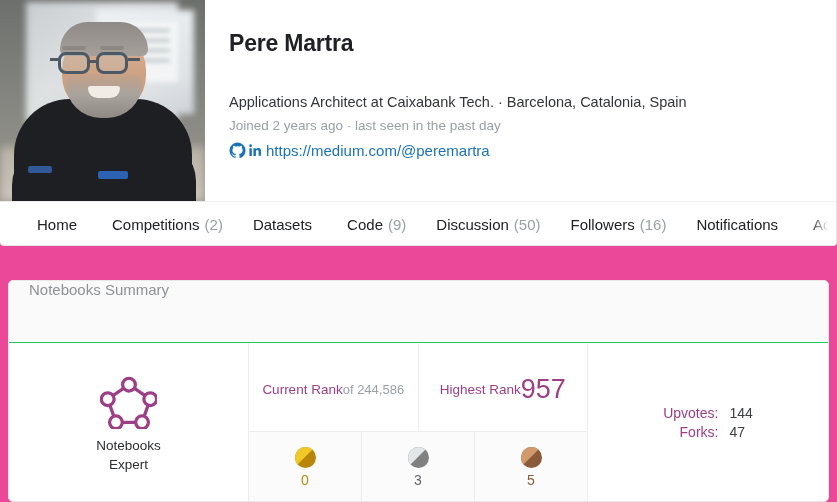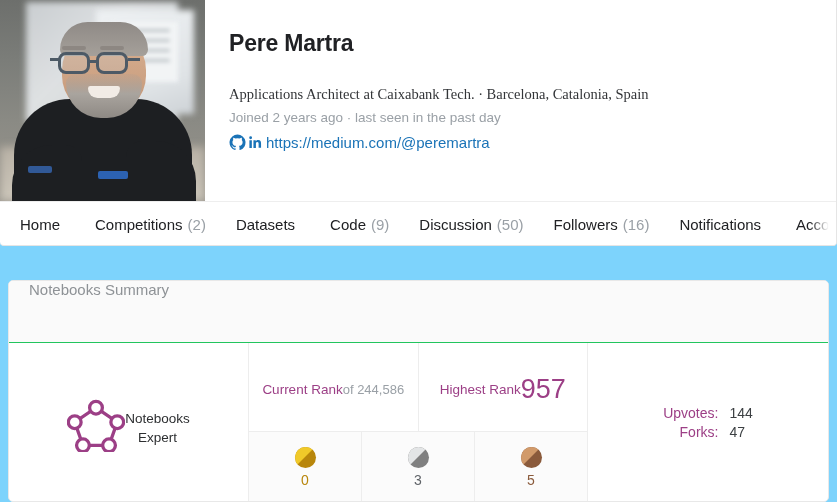--- a/index.html
+++ b/index.html
@@ -3,21 +3,21 @@
 <meta charset="utf-8">
 <style>
   * { box-sizing: border-box; margin: 0; padding: 0; }
   html, body {
     width: 837px; height: 502px;
     background: #ffffff;
     font-family: "Liberation Sans", sans-serif;
     -webkit-font-smoothing: antialiased;
     overflow: hidden;
   }
-  .page { position: relative; width: 837px; height: 502px; background: #7dd3fc; }
+  .page { position: relative; width: 837px; height: 502px; background: #ec4899; }
 
   
   .profile-card {
     position: absolute; left: 0; top: 0; width: 837px; height: 246px;
     background: #ffffff; border: 1px solid #e5e5e5; border-top: none; border-left: none;
     border-radius: 0 0 4px 4px; overflow: hidden;
   }
   .profile-top { display: flex; height: 201px; }
 
   .avatar-wrap {
@@ -84,34 +84,34 @@
   .av-templeL { position:absolute; left:50px; top:58px; width:10px; height:3px; background:#4d5a66; }
   .av-templeR { position:absolute; left:128px; top:58px; width:12px; height:3px; background:#4d5a66; }
   .av-browL { position:absolute; left:62px; top:46px; width:24px; height:4px; background:#8d8782; border-radius:3px; }
   .av-browR { position:absolute; left:100px; top:46px; width:24px; height:4px; background:#8d8782; border-radius:3px; }
 
   .profile-info { flex: 1; padding: 30px 0 0 24px; min-width: 0; }
   .profile-name {
     font-size: 23px; font-weight: bold; color: #202124; letter-spacing: -.2px;
   }
   .profile-headline {
-    margin-top: 27px; font-size: 14.5px; color: #333538; line-height: 1.4; font-family: Liberation Serif, serif;
+    margin-top: 35px; font-size: 14.5px; color: #333538; line-height: 1.4;
   }
   .profile-joined { margin-top: 6px; font-size: 13.5px; color: #9aa0a6; }
   .profile-links { margin-top: 9px; display: flex; align-items: center; }
   .social-ico { width: 17px; height: 17px; display: inline-block; color: #1a73b7; flex: 0 0 auto; }
   .social-ico svg { display: block; width: 100%; height: 100%; fill: #1a73b7; }
   .profile-url {
     font-size: 15px; color: #1a73b7; text-decoration: none; margin-left: 3px;
   }
 
   
   .nav {
     position: relative; height: 45px; border-top: 1px solid #eeeeee;
-    display: flex; align-items: center; padding-left: 20px; gap: 0;
+    display: flex; align-items: center; padding-left: 37px; gap: 0;
     white-space: nowrap; overflow: hidden;
   }
   .nav-item {
     font-size: 15px; color: #202124; padding: 0 15px; cursor: pointer;
     display: inline-flex; align-items: baseline; gap: 5px;
   }
   .nav-item:first-child { padding-left: 0; }
   .nav-count { color: #9aa0a6; font-size: 15px; }
   .nav-fade {
     position: absolute; right: 0; top: 0; width: 26px; height: 100%;
@@ -128,21 +128,21 @@
   .summary-head {
     height: 62px; background: #fafafa; border-bottom: 1px solid #22c55e;
     display: flex; align-items: flex-start; padding-left: 20px;
   }
   .summary-title { font-size: 15px; color: #8e9296; }
 
   .summary-body { display: flex; height: 159px; }
 
   .tier-col {
     width: 240px; flex: 0 0 240px; border-right: 1px solid #ededed;
-    display: flex; flex-direction: row; align-items: center; justify-content: center;
+    display: flex; flex-direction: column; align-items: center; justify-content: center;
     padding-top: 4px;
   }
   .tier-badge { width: 58px; height: 54px; }
   .tier-label {
     margin-top: 8px; font-size: 13.5px; color: #2d2f31; text-align: center; line-height: 1.35;
   }
 
   .rank-col { width: 339px; flex: 0 0 339px; border-right: 1px solid #ededed; display: flex; flex-direction: column; }
   .rank-top { height: 88px; display: flex; }
   .rank-box { flex: 1; display: flex; flex-direction: row; align-items: center; justify-content: center; padding-top: 4px; }

